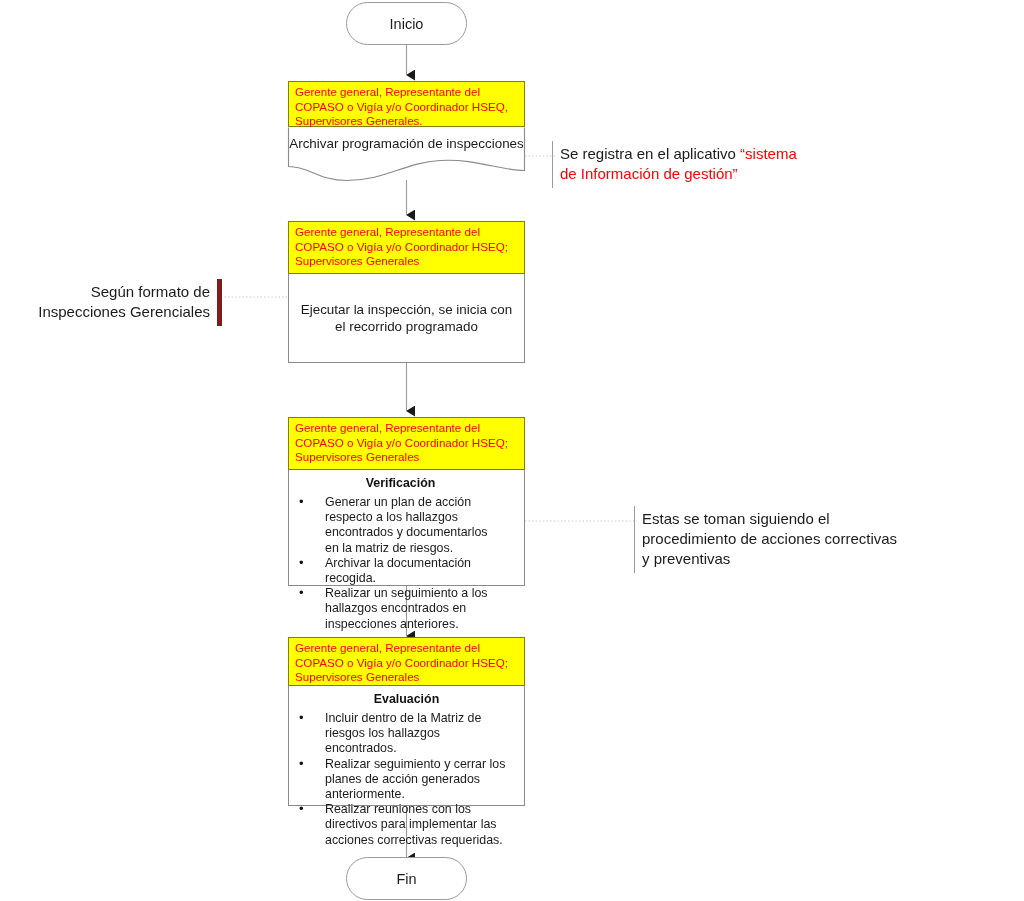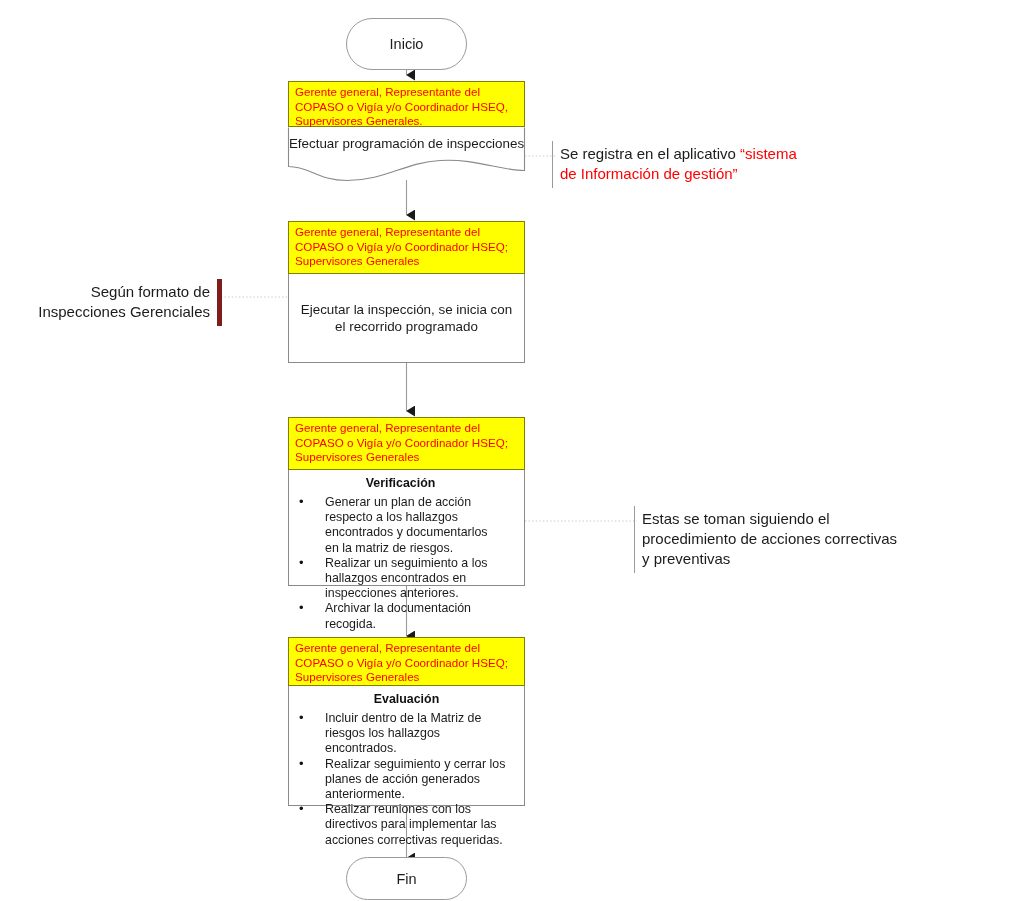--- a/index.html
+++ b/index.html
@@ -165,46 +165,46 @@
              C476,158.5 500,170.5 524.5,170.5
              L524.5,127.5" fill="none" stroke="#8a8a8a" stroke-width="1.1"></path>
 
     <line x1="525" y1="156" x2="556" y2="156" stroke="#c9c9c9" stroke-width="1" stroke-dasharray="1.4 2.2"></line>
 
     <line x1="221" y1="297" x2="288" y2="297" stroke="#c9c9c9" stroke-width="1" stroke-dasharray="1.4 2.2"></line>
 
     <line x1="525" y1="521" x2="637" y2="521" stroke="#c9c9c9" stroke-width="1" stroke-dasharray="1.4 2.2"></line>
   </svg>
 
-  <div class="terminator" style="left:346px; top:18px; width:121px; height:52px;">
+  <div class="terminator" style="left:346px; top:2px; width:121px; height:43px;">
     <span>Inicio</span>
   </div>
 
   <div class="node" style="left:288px; top:81px; width:237px; height:100px;">
     <div class="node-header" style="height:46px;">Gerente general, Representante del COPASO o Vigía y/o Coordinador HSEQ, Supervisores Generales.</div>
     <div class="node-body body-doc" style="height:54px;">
-      <div class="doc-text">Efectuar programación de inspecciones</div>
+      <div class="doc-text">Archivar programación de inspecciones</div>
     </div>
   </div>
 
   <div class="node" style="left:288px; top:221px; width:237px; height:142px;">
     <div class="node-header" style="height:53px;">Gerente general, Representante del COPASO o Vigía y/o Coordinador HSEQ; Supervisores Generales</div>
     <div class="node-body body-center" style="height:89px;">
       <span>Ejecutar  la inspección, se inicia con el recorrido programado</span>
     </div>
   </div>
 
   <div class="node" style="left:288px; top:417px; width:237px; height:169px;">
     <div class="node-header" style="height:53px;">Gerente general, Representante del COPASO o Vigía y/o Coordinador HSEQ; Supervisores Generales</div>
     <div class="node-body" style="height:116px; padding:2px 12px 0 0;">
       <div class="section-title">Verificación</div>
       <ul class="bullets">
         <li>Generar un plan de acción respecto a los hallazgos encontrados y documentarlos en la matriz de riesgos.</li>
+        <li>Archivar la documentación recogida.</li>
         <li>Realizar un seguimiento a los hallazgos encontrados en inspecciones anteriores.</li>
-        <li>Archivar la documentación recogida.</li>
       </ul>
     </div>
   </div>
 
   <div class="node" style="left:288px; top:637px; width:237px; height:169px;">
     <div class="node-header" style="height:49px;">Gerente general, Representante del COPASO o Vigía y/o Coordinador HSEQ; Supervisores Generales</div>
     <div class="node-body" style="height:120px; padding:2px 0 0 0;">
       <div class="section-title">Evaluación</div>
       <ul class="bullets">
         <li>Incluir dentro de la Matriz de riesgos los hallazgos encontrados.</li>

